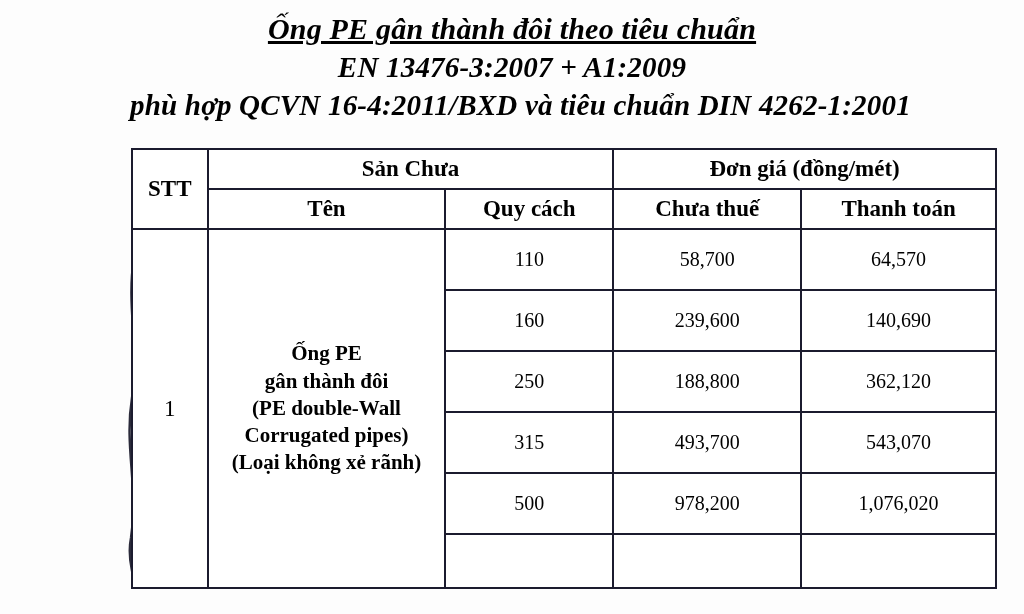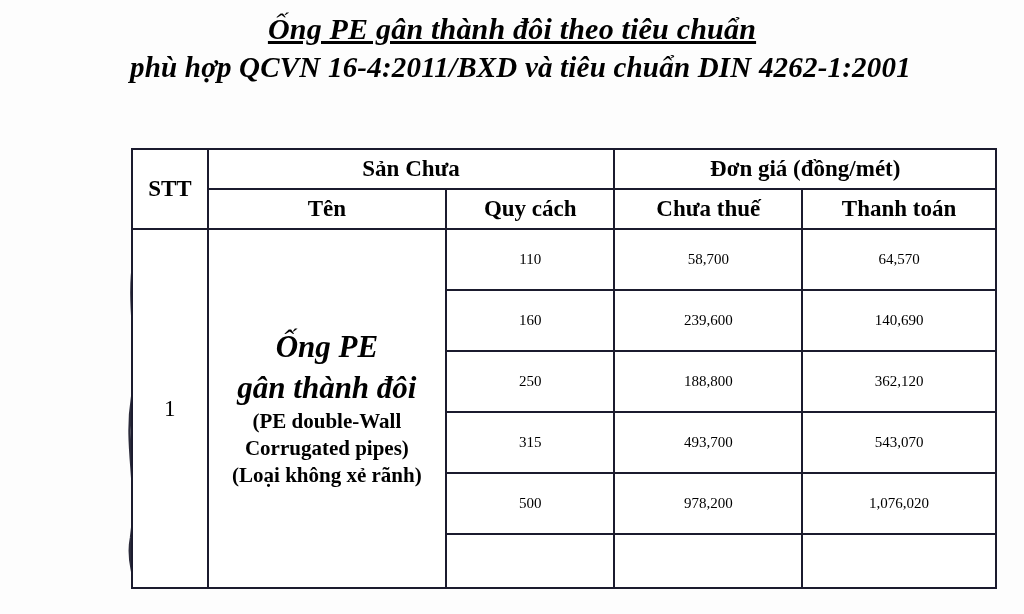--- a/index.html
+++ b/index.html
@@ -66,39 +66,38 @@
   }
   .th-stt { width: 68px; font-size: 22px; }
   .th-sanpham { font-size: 23px; }
   .th-dongia { font-size: 23px; }
   .th-ten { width: 240px; }
   .th-quycach { width: 170px; }
   .th-chuathue { width: 190px; }
   .th-thanhtoan { width: 196px; }
 
   td.num {
-    font-size: 15px;
+    font-size: 20px;
     height: 55px;
     padding: 2px 4px;
   }
   td.idx {
     font-size: 23px;
     font-weight: normal;
   }
   td.empty-row { height: 48px; }
 
   .product-cell {
     padding: 6px 8px;
     line-height: 1.30;
   }
   .product-cell .pl {
     font-weight: bold;
-    font-size: 31px;
+    font-size: 21px;
     display: block;
-    font-style: italic;
   }
   .product-cell .pl-it {
     font-weight: bold;
     font-size: 21px;
     display: block;
   }
 
   
   .wavy {
     position: absolute;
@@ -109,20 +108,21 @@
     pointer-events: none;
   }
 </style>
 </head>
 <body>
 
 <div class="page">
 
   <div class="title-block">
     <div class="title-line l1">Ống PE gân thành đôi theo tiêu chuẩn</div>
+    <div class="title-line l2">EN 13476-3:2007 + A1:2009</div>
     <div class="title-line l3">phù hợp QCVN 16-4:2011/BXD và tiêu chuẩn DIN 4262-1:2001</div>
   </div>
 
   <svg class="wavy" viewBox="0 0 18 320" preserveAspectRatio="none">
     <path d="M10 0 C2 50, 16 90, 8 140 C0 190, 15 230, 7 280 C3 300, 9 312, 9 320" stroke="#2a2a3a" stroke-width="2.5" fill="none"></path>
   </svg>
 
   <div class="table-wrap">
     <table class="price">
       <thead>

